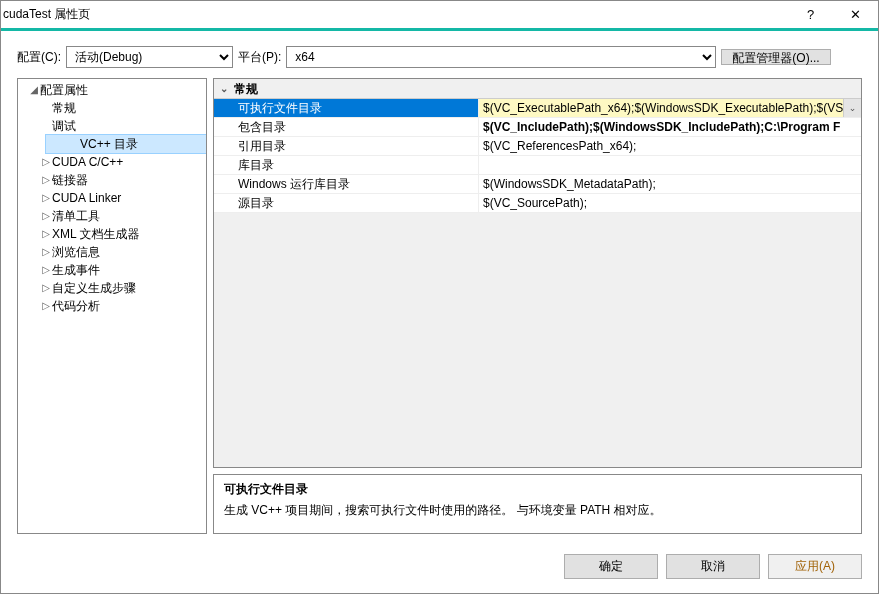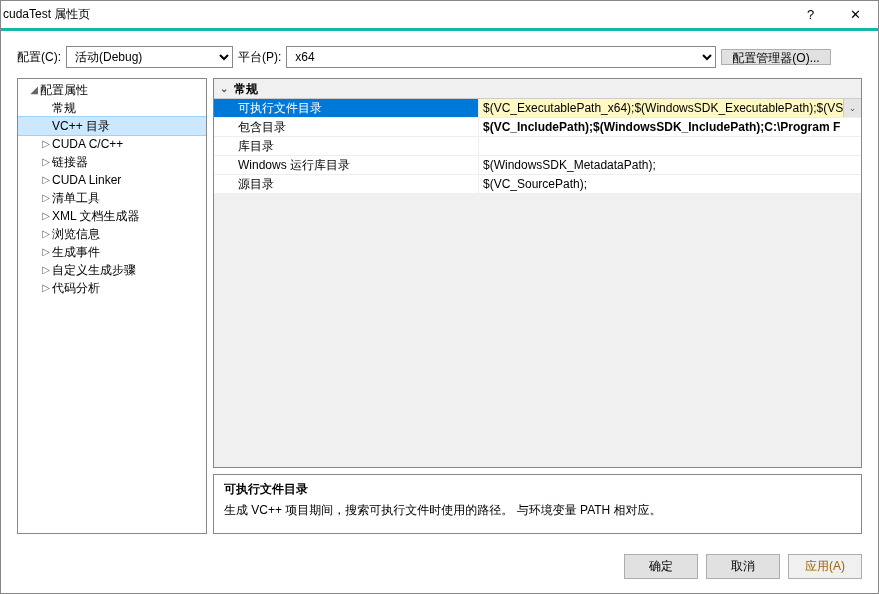--- a/index.html
+++ b/index.html
@@ -87,20 +87,21 @@
   width: 12px;
   text-align: center;
   color: #666;
   font-size: 10px;
 }
 .tree-item.depth1 { padding-left: 22px; }
 .tree-item.depth1 .arrow { width: 12px; }
 .tree-item.selected {
   background: #cce8ff;
   outline: 1px solid #99d1ff;
+  margin-left: 28px;
 }
 .right {
   flex: 1;
   display: flex;
   flex-direction: column;
   gap: 6px;
   min-width: 0;
 }
 .grid {
   flex: 1;
@@ -176,21 +177,21 @@
   padding: 6px 10px;
 }
 .desc .desc-title { font-weight: bold; margin-bottom: 4px; }
 .footer {
   display: flex;
   justify-content: flex-end;
   gap: 8px;
   padding: 10px 16px 14px 16px;
 }
 .footer button {
-  width: 74px;
+  width: 94px;
   height: 25px;
   font-family: inherit;
   font-size: 12px;
   background: #e1e1e1;
   border: 1px solid #adadad;
   cursor: default;
 }
 .footer button.disabled {
   color: #a16207;
   background: #f0f0f0;
@@ -221,20 +222,24 @@
   <div class="tree">
     <div class="tree-item">
       <span class="arrow">◢</span>
       <span>配置属性</span>
     </div>
     <div id="tree-children">
         <div class="tree-item depth1">
           <span class="arrow"></span>
           <span>常规</span>
         </div>
+        <div class="tree-item depth1">
+          <span class="arrow"></span>
+          <span>调试</span>
+        </div>
         <div class="tree-item depth1 selected">
           <span class="arrow"></span>
           <span>VC++ 目录</span>
         </div>
         <div class="tree-item depth1">
           <span class="arrow">▷</span>
           <span>CUDA C/C++</span>
         </div>
         <div class="tree-item depth1">
           <span class="arrow">▷</span>
@@ -280,20 +285,24 @@
       <div id="grid-rows">
           <div class="grid-row selected">
             <div class="label">可执行文件目录</div>
             <div class="value">$(VC_ExecutablePath_x64);$(WindowsSDK_ExecutablePath);$(VS<div class="dropdown-btn">⌄</div></div>
           </div>
           <div class="grid-row">
             <div class="label">包含目录</div>
             <div class="value bold">$(VC_IncludePath);$(WindowsSDK_IncludePath);C:\Program F</div>
           </div>
           <div class="grid-row">
+            <div class="label">引用目录</div>
+            <div class="value">$(VC_ReferencesPath_x64);</div>
+          </div>
+          <div class="grid-row">
             <div class="label">库目录</div>
           </div>
           <div class="grid-row">
             <div class="label">Windows 运行库目录</div>
             <div class="value">$(WindowsSDK_MetadataPath);</div>
           </div>
           <div class="grid-row">
             <div class="label">源目录</div>
             <div class="value">$(VC_SourcePath);</div>
           </div>

